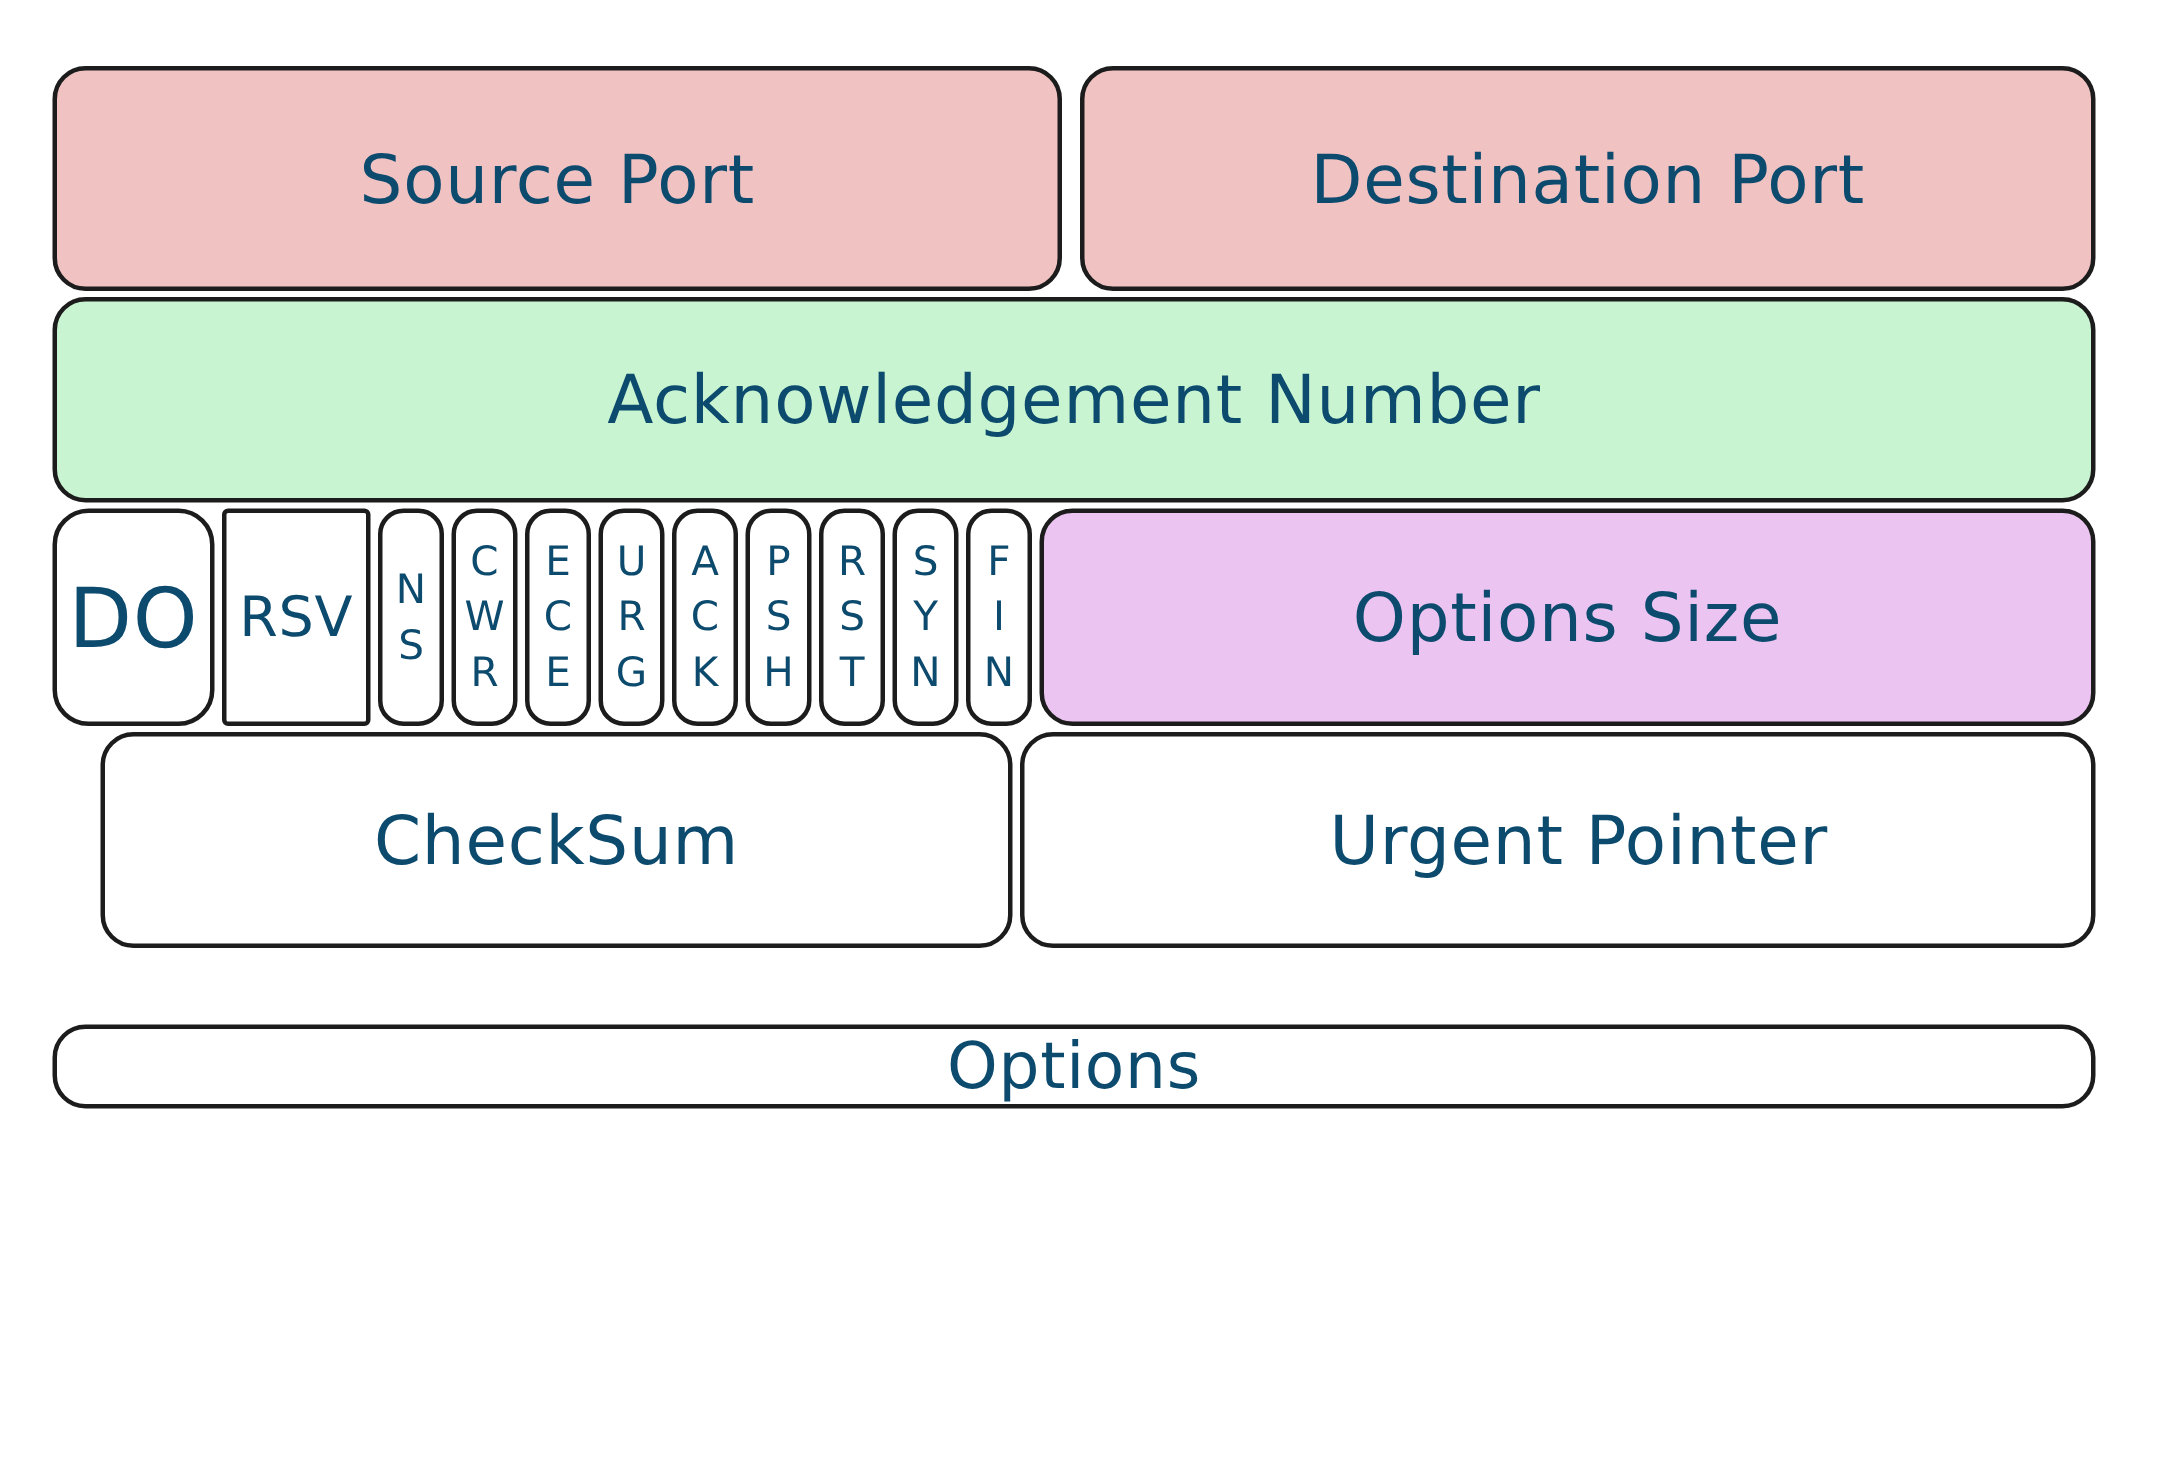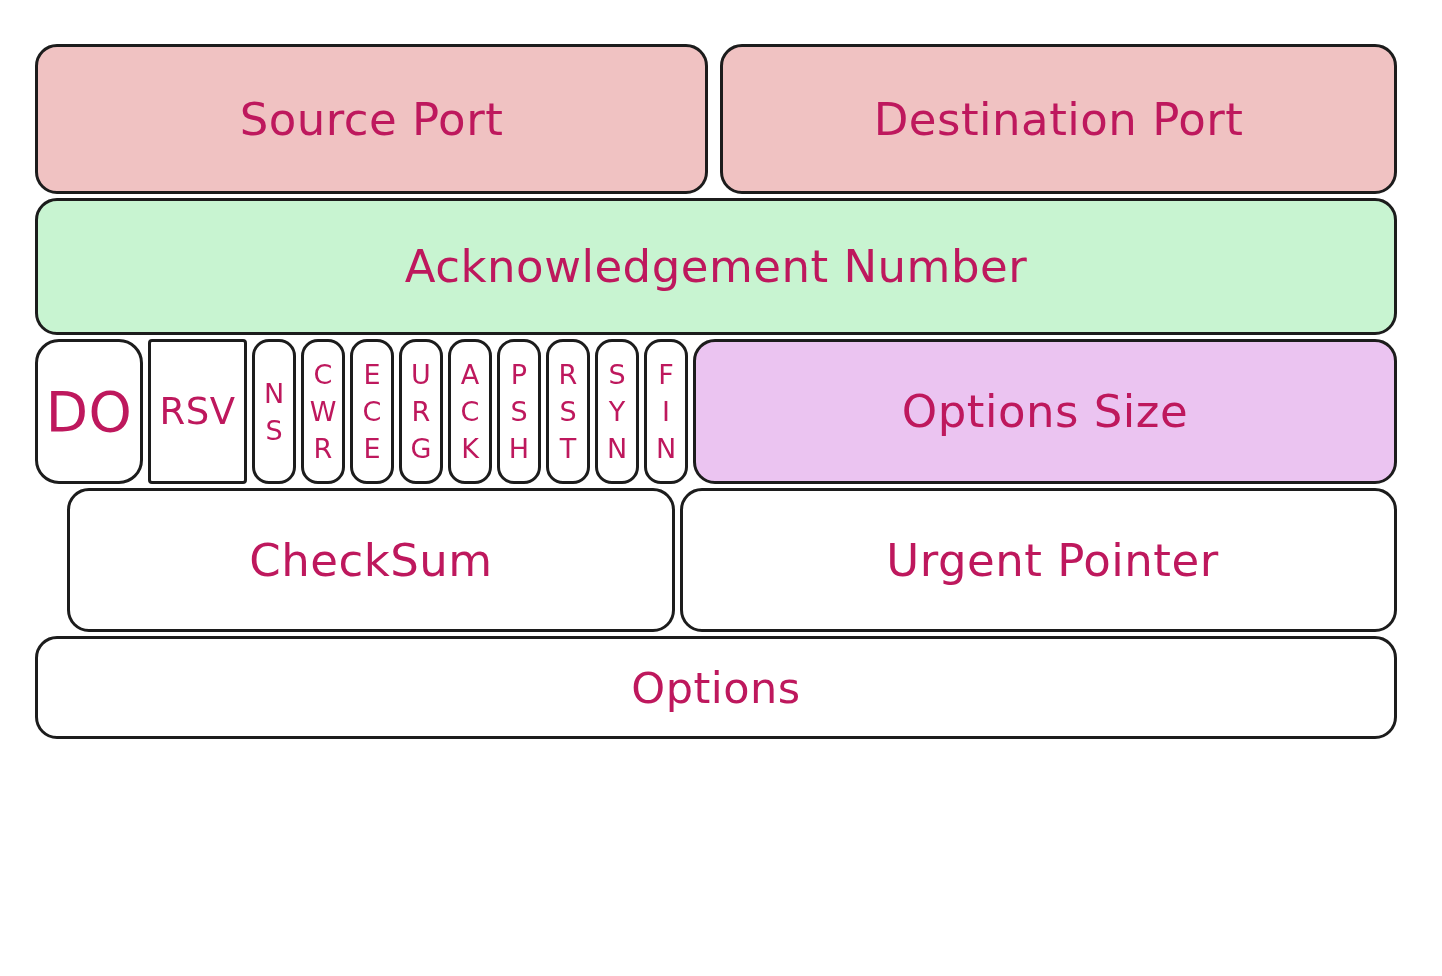--- a/index.html
+++ b/index.html
@@ -26,29 +26,29 @@
   }
   .row {
     display: flex;
     gap: 6px;
   }
   .r1 { height: 150px; gap: 12px; }
   .r2 { height: 136px; }
   .r3 { height: 137px; }
   .r4 { height: 145px; gap: 5px; }
   .r5 { height: 144px; gap: 5px; }
-  .r6 { height: 103px; }
+  .r6 { height: 103px; align-items: flex-end; }
   .box {
     box-sizing: border-box;
     border: 3.5px solid var(--outline);
     border-radius: 22px;
     display: flex;
     align-items: center;
     justify-content: center;
-    color: #be185d;
+    color: #0c4a6e;
     font-size: 45px;
     letter-spacing: 0.5px;
     white-space: nowrap;
     background: var(--field_white);
   }
   .pink   { background: var(--field_pink); }
   .green  { background: var(--field_green); }
   .purple { background: var(--field_purple); }
 
   .half-left  { width: 673px; }

